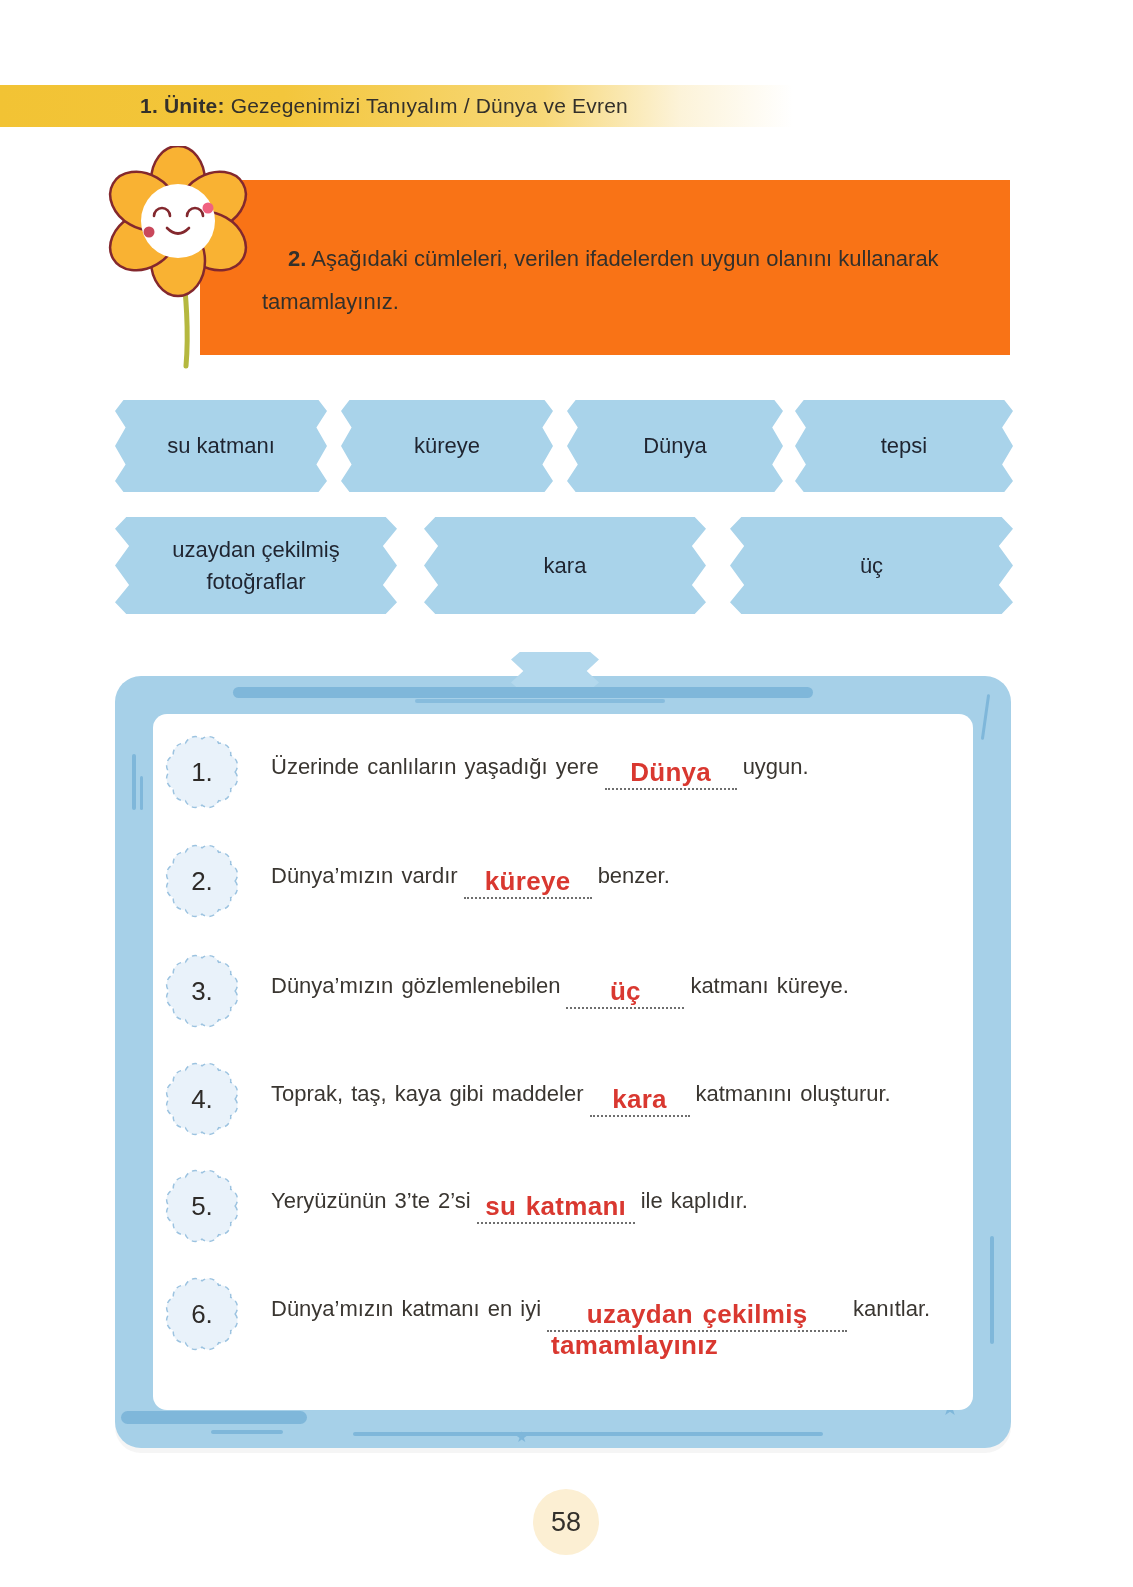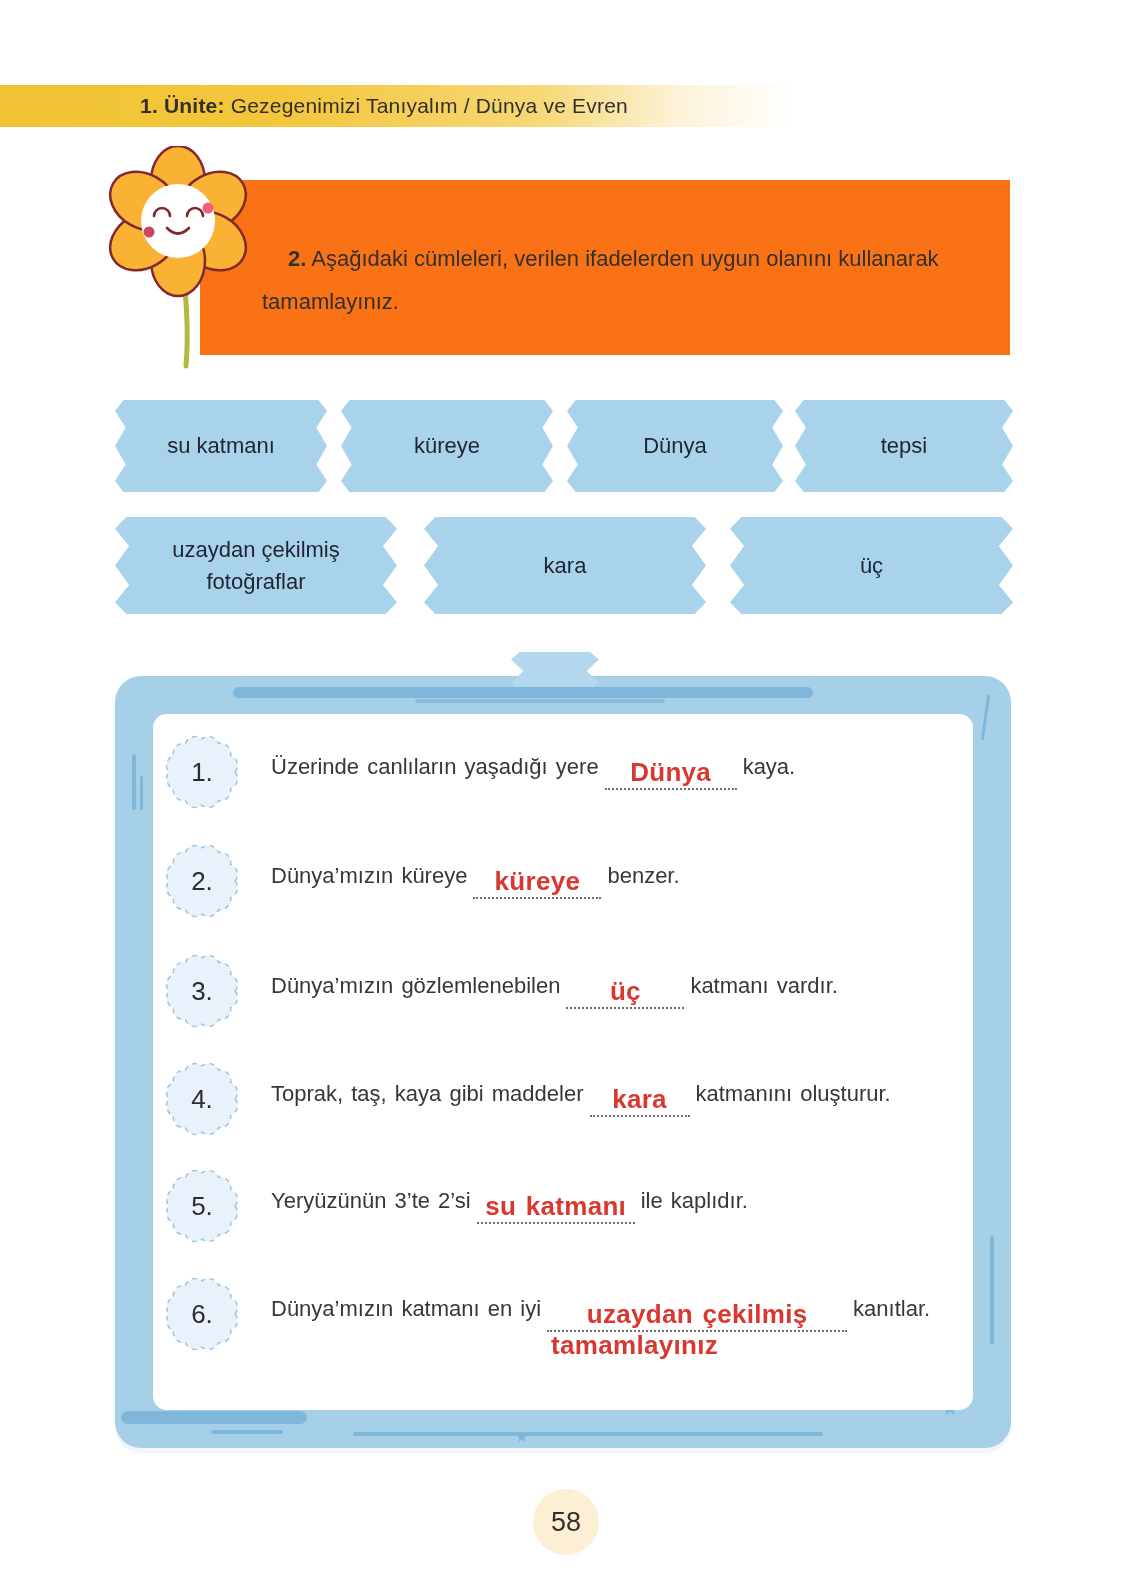--- a/index.html
+++ b/index.html
@@ -189,45 +189,45 @@
     <div class="board-inner">
 
       <div class="qrow q1">
         <div class="badge">
           <svg viewBox="0 0 80 80">
               <path d="M74,40 A11 11 0 0 1 69.4,57 A11 11 0 0 1 57,69.4 A11 11 0 0 1 40,74 A11 11 0 0 1 23,69.4 A11 11 0 0 1 10.6,57 A11 11 0 0 1 6,40 A11 11 0 0 1 10.6,23 A11 11 0 0 1 23,10.6 A11 11 0 0 1 40,6 A11 11 0 0 1 57,10.6 A11 11 0 0 1 69.4,23 A11 11 0 0 1 74,40 Z" fill="#E9F2FA" stroke="#9CC3E0" stroke-width="1.5" stroke-dasharray="5 4.5"></path>
             </svg>
           <div class="badge-num">1.</div>
         </div>
         <div class="sentence">
-          <span>Üzerinde canlıların yaşadığı yere</span><span class="blank w-130"><span class="ans">Dünya</span></span><span>kaya.</span>
+          <span>Üzerinde canlıların yaşadığı yere</span><span class="blank w-130"><span class="ans">Dünya</span></span><span>uygun.</span>
         </div>
       </div>
 
       <div class="qrow q2">
         <div class="badge">
           <svg viewBox="0 0 80 80">
               <path d="M74,40 A11 11 0 0 1 69.4,57 A11 11 0 0 1 57,69.4 A11 11 0 0 1 40,74 A11 11 0 0 1 23,69.4 A11 11 0 0 1 10.6,57 A11 11 0 0 1 6,40 A11 11 0 0 1 10.6,23 A11 11 0 0 1 23,10.6 A11 11 0 0 1 40,6 A11 11 0 0 1 57,10.6 A11 11 0 0 1 69.4,23 A11 11 0 0 1 74,40 Z" fill="#E9F2FA" stroke="#9CC3E0" stroke-width="1.5" stroke-dasharray="5 4.5"></path>
             </svg>
           <div class="badge-num">2.</div>
         </div>
         <div class="sentence">
-          <span>Dünya’mızın küreye</span><span class="blank w-128"><span class="ans">küreye</span></span><span>benzer.</span>
+          <span>Dünya’mızın vardır</span><span class="blank w-128"><span class="ans">küreye</span></span><span>benzer.</span>
         </div>
       </div>
 
       <div class="qrow q3">
         <div class="badge">
           <svg viewBox="0 0 80 80">
               <path d="M74,40 A11 11 0 0 1 69.4,57 A11 11 0 0 1 57,69.4 A11 11 0 0 1 40,74 A11 11 0 0 1 23,69.4 A11 11 0 0 1 10.6,57 A11 11 0 0 1 6,40 A11 11 0 0 1 10.6,23 A11 11 0 0 1 23,10.6 A11 11 0 0 1 40,6 A11 11 0 0 1 57,10.6 A11 11 0 0 1 69.4,23 A11 11 0 0 1 74,40 Z" fill="#E9F2FA" stroke="#9CC3E0" stroke-width="1.5" stroke-dasharray="5 4.5"></path>
             </svg>
           <div class="badge-num">3.</div>
         </div>
         <div class="sentence">
-          <span>Dünya’mızın gözlemlenebilen</span><span class="blank w-118"><span class="ans">üç</span></span><span>katmanı vardır.</span>
+          <span>Dünya’mızın gözlemlenebilen</span><span class="blank w-118"><span class="ans">üç</span></span><span>katmanı küreye.</span>
         </div>
       </div>
 
       <div class="qrow q4">
         <div class="badge">
           <svg viewBox="0 0 80 80">
               <path d="M74,40 A11 11 0 0 1 69.4,57 A11 11 0 0 1 57,69.4 A11 11 0 0 1 40,74 A11 11 0 0 1 23,69.4 A11 11 0 0 1 10.6,57 A11 11 0 0 1 6,40 A11 11 0 0 1 10.6,23 A11 11 0 0 1 23,10.6 A11 11 0 0 1 40,6 A11 11 0 0 1 57,10.6 A11 11 0 0 1 69.4,23 A11 11 0 0 1 74,40 Z" fill="#E9F2FA" stroke="#9CC3E0" stroke-width="1.5" stroke-dasharray="5 4.5"></path>
             </svg>
           <div class="badge-num">4.</div>
         </div>

